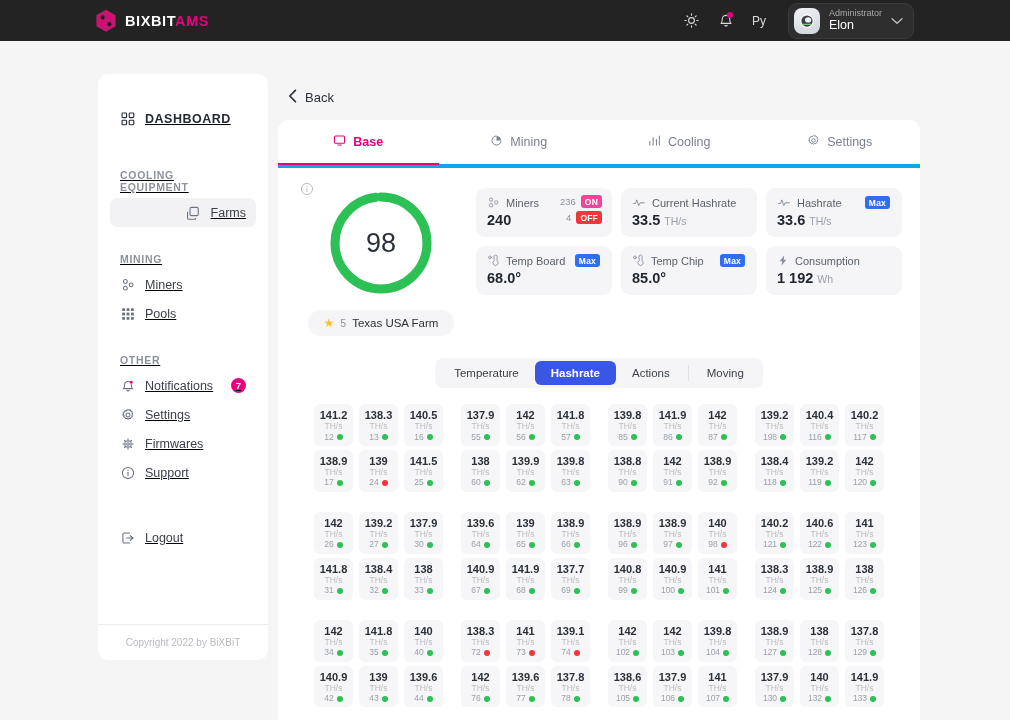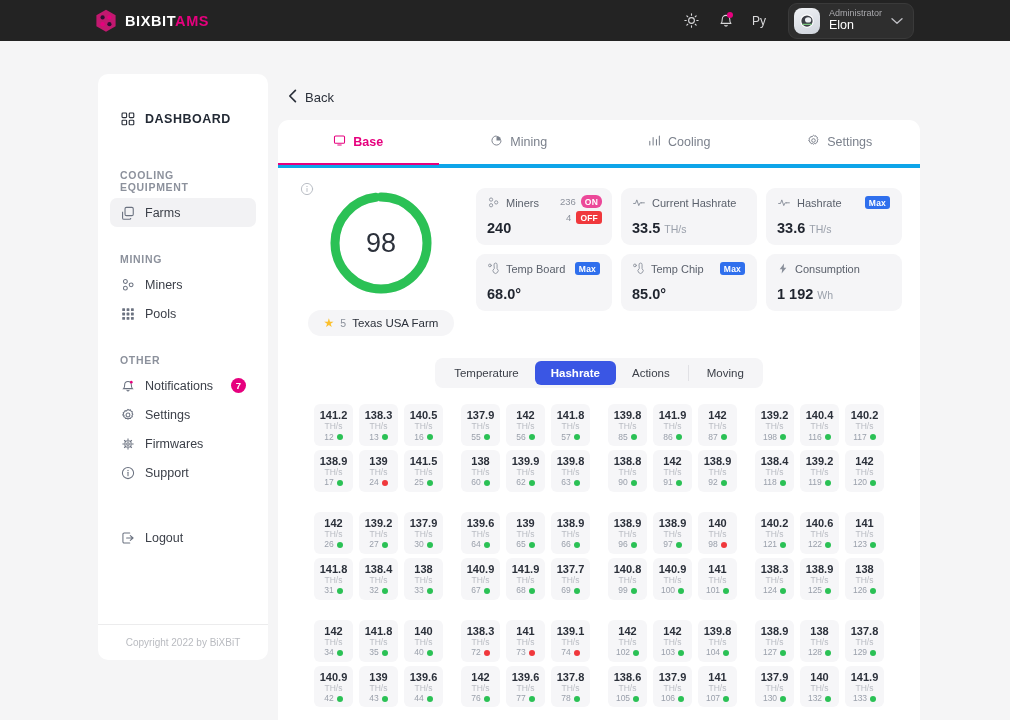--- a/index.html
+++ b/index.html
@@ -44,27 +44,27 @@
   
   .layout { display: flex; height: 679px; }
 
   
   .sidebar {
     width: 170px; margin-left: 98px; margin-top: 33px;
     background: #fff; border-radius: 10px;
     height: 586px; position: relative;
     display: flex; flex-direction: column;
   }
-  .side-body { padding: 30px 12px 0 12px; flex: 1; }
+  .side-body { padding: 30px 12px 0 12px; flex: 1; text-decoration: underline; }
   .side-item {
     display: flex; align-items: center; gap: 10px;
     padding: 7px 10px; border-radius: 7px; cursor: pointer;
     font-size: 12.5px; color: #3c4049;
   }
-  .side-item.active { background: #f2f2f4; }
+  .side-item.active { background: #f2f2f4; justify-content: flex-end; }
   .side-item.dash { font-weight: bold; font-size: 12.5px; letter-spacing: .5px; color: #232a35; }
   .side-ico { width: 15px; height: 15px; display: flex; align-items: center; justify-content: center; color: #6b7280; flex: none;}
   .side-group {
     font-size: 10.5px; font-weight: bold; letter-spacing: .7px;
     color: #8c919c; padding: 0 10px; margin-bottom: 5px;
   }
   .gap-lg { height: 36px; }
   .gap-md { height: 26px; }
   .badge-pink {
     margin-left: auto; background: #e6007e; color: #fff;
@@ -115,31 +115,31 @@
 
   .stats-grid {
     flex: 1; display: grid; grid-template-columns: repeat(3, 1fr);
     gap: 9px; align-content: start; padding-top: 6px;
   }
   .stat {
     background: #f5f5f7; border-radius: 9px; padding: 8px 11px 9px; position: relative;
   }
   .stat .hd { display: flex; align-items: center; gap: 6px; font-size: 11px; color: #5b616c; }
   .stat .hd .ic { color: #8a909b; display: flex; }
-  .stat .bd { font-size: 14.5px; font-weight: bold; color: #1f242e; margin-top: 11px; }
+  .stat .bd { font-size: 14.5px; font-weight: bold; color: #1f242e; margin-top: 3px; }
   .stat .bd .unit { font-size: 10.5px; font-weight: normal; color: #9aa0ab; }
   .tag {
     font-size: 8.5px; font-weight: bold; color: #fff; border-radius: 3px;
     padding: 1.5px 4px; letter-spacing: .2px;
   }
   .tag.max { background: #2f6fed; position: absolute; right: 12px; top: 8px; }
   .miner-side { position: absolute; right: 10px; top: 7px; text-align: right; }
   .miner-side .ln { display: flex; align-items: center; gap: 5px; justify-content: flex-end; margin-bottom: 3px; }
   .miner-side .num { font-size: 9.5px; color: #8c919c; }
-  .tag.on { background: #ec4899; border-radius: 6px; }
+  .tag.on { background: #ec4899; }
   .tag.off { background: #f0383c; }
 
   
   .seg-wrap { display: flex; justify-content: center; margin-top: 22px; }
   .seg {
     display: flex; background: #f5f5f7; border-radius: 8px; padding: 3px;
     align-items: center;
   }
   .seg button {
     border: none; background: transparent; font-family: inherit;

